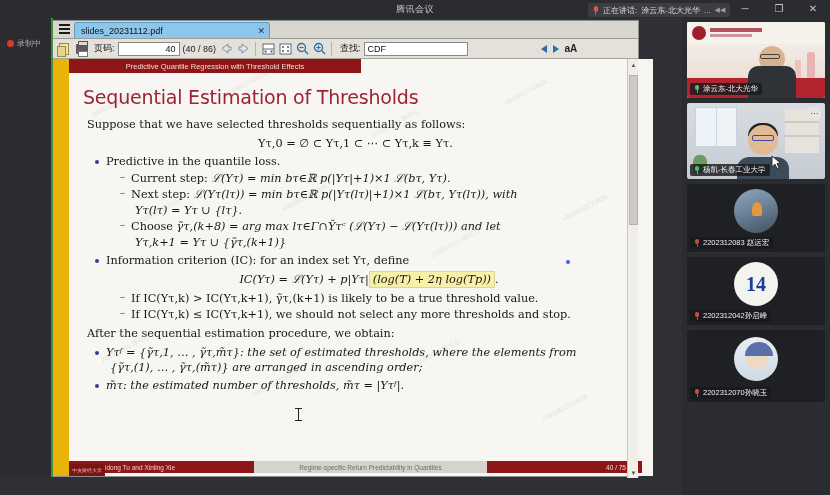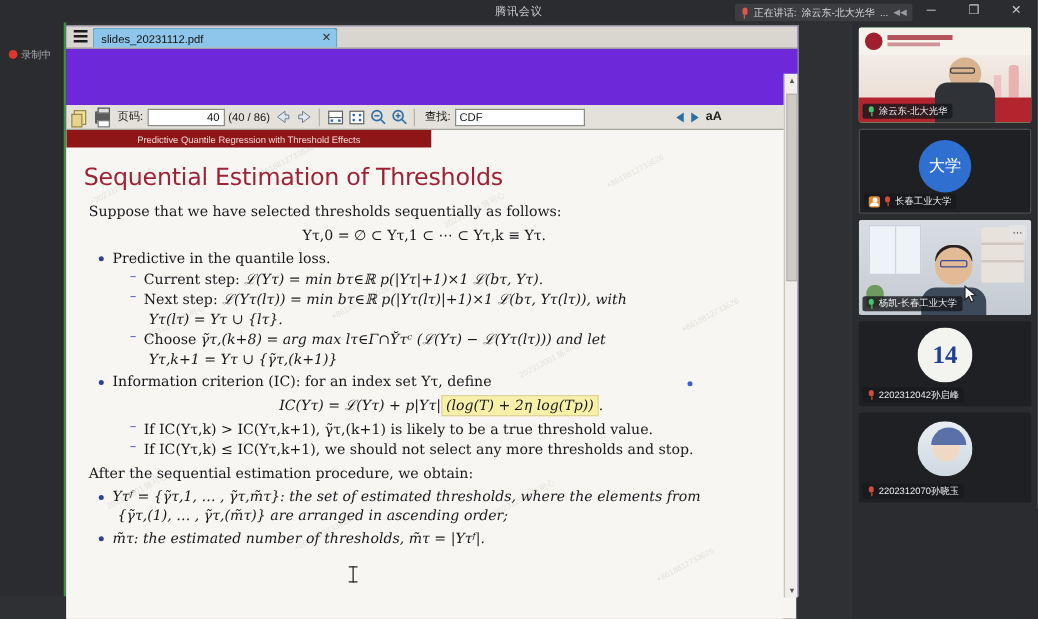--- a/index.html
+++ b/index.html
@@ -48,40 +48,40 @@
   .rec {
     position: absolute; left: 7px; top: 20px; display: flex; align-items: center; gap: 3px;
   }
   .rec .dot { width: 7px; height: 7px; border-radius: 50%; background: #d9392b; }
   .rec .rec-label { color: #a8a9ad; font-size: 8px; white-space: nowrap; }
   .leftrail .grn { position: absolute; left: 51px; top: 0; width: 2px; height: 459px; background: #3f8f3f; }
 
   
   .pdfwin {
     position: absolute; left: 53px; top: 20px; width: 586px; height: 457px;
-    background: #6d28d9; border: 1px solid #8d8d8d; border-left: none;
+    background: #eab308; border: 1px solid #8d8d8d; border-left: none;
   }
   .pdf-tabrow {
     height: 18px; background: #d8d6cf; display: flex; align-items: flex-end; padding-left: 3px;
     border-bottom: 1px solid #9b9b96;
   }
   .hamburger { width: 16px; height: 16px; display: flex; flex-direction: column; justify-content: center;
     align-items: center; gap: 2px; margin-bottom: 1px; }
   .hamburger span { display: block; width: 11px; height: 2px; background: #1b1b1b; }
   .pdf-tab {
     height: 16px; background: #8dc6ea; border: 1px solid #5a9dc4; border-bottom: none;
     border-radius: 3px 3px 0 0; display: flex; align-items: center; gap: 6px;
     padding: 0 4px 0 6px; margin-left: 2px; min-width: 196px;
   }
   .pdf-tab .tabname { font-size: 9px; color: #111; white-space: nowrap; }
   .pdf-tab .tabclose { font-size: 9px; color: #333; margin-left: auto; padding-left: 8px; }
 
   .pdf-toolbar {
     height: 20px; background: #e3e1da; display: flex; align-items: center;
-    border-bottom: 1px solid #a6a49d; padding-left: 3px; gap: 3px; position: relative; margin-top: 45px;
+    border-bottom: 1px solid #a6a49d; padding-left: 3px; gap: 3px; position: relative;
   }
   .tb-ico { width: 15px; height: 15px; display: flex; align-items: center; justify-content: center; }
   .ico-copy { width: 10px; height: 12px; background: #f3e2a5; border: 1px solid #9a8c48; position: relative; }
   .ico-copy::after { content:""; position:absolute; left:-3px; top:2px; width:7px; height:9px;
     background:#e8d58c; border:1px solid #9a8c48; }
   .ico-print { width: 12px; height: 10px; background: #5c5c5c; border-radius: 1px; position: relative; }
   .ico-print::before { content:""; position:absolute; left:2px; top:-3px; width:8px; height:3px; background:#ddd; border:1px solid #555; }
   .ico-print::after { content:""; position:absolute; left:2px; bottom:-3px; width:8px; height:4px; background:#fff; border:1px solid #777; }
   .tb-label { font-size: 9px; color: #1b1b1b; margin-left: 2px; }
   .pageinput {
@@ -97,21 +97,21 @@
     height: 14px; width: 104px; background: #fff; border: 1px solid #8b8b86;
     font-size: 9px; color: #111; padding-left: 3px; line-height: 13px;
   }
   .findnav { margin-left: 70px; display: flex; align-items: center; gap: 6px; }
   .tri { width: 0; height: 0; }
   .tri-l { border-top: 4px solid transparent; border-bottom: 4px solid transparent; border-right: 6px solid #2d6ea8; }
   .tri-r { border-top: 4px solid transparent; border-bottom: 4px solid transparent; border-left: 6px solid #2d6ea8; }
   .aA { font-size: 10px; color: #222; font-weight: bold; }
 
   
-  .slide-wrap { position: relative; width: 584px; height: 417px; background: #f6f5f1; overflow: hidden; }
+  .slide-wrap { position: relative; width: 584px; height: 417px; background: #f6f5f1; overflow: hidden; margin-left: 16px; }
   .slide {
     position: absolute; left: 0; top: 0; width: 573px; height: 417px; background: #f7f6f2;
   }
   .slide-header { display: flex; height: 14px; font-size: 7.5px; }
   .sh-left {
     background: #8f1616; color: #f0d8d8; flex: 0 0 292px; display: flex; align-items: center;
     justify-content: center; white-space: nowrap;
   }
   .sh-right {
     background: #d5d3cd; color: #3a3a3a; flex: 1; display: flex; align-items: center;
@@ -467,33 +467,20 @@
       </div>
       <div class="namebar">
         <span class="mic green">
             <i class="cap"></i>
             <i class="stem"></i>
           </span>
         <span class="nm">涂云东-北大光华</span>
       </div>
     </div>
 
-    <div class="vtile t1">
-      <div class="avatar-circ" style="background:#2f6fd0">
-        <span>大学</span>
-      </div>
-      <div class="namebar">
-        <span class="host-badge"></span>
-        <span class="mic off">
-            <i class="cap"></i>
-            <i class="stem"></i>
-          </span>
-        <span class="nm">长春工业大学</span>
-      </div>
-    </div>
 
     <div class="vtile t2">
       <div class="webcam">
         <div class="wc-window">
             <i></i>
           </div>
         <div class="wc-shelf">
             <i style="top:12px"></i>
             <i style="top:26px"></i>
           </div>
@@ -509,20 +496,32 @@
             <i class="cap"></i>
             <i class="stem"></i>
           </span>
         <span class="nm">杨凯-长春工业大学</span>
       </div>
       <svg class="sb-cursor" width="11" height="15" viewBox="0 0 11 15" style="left:84px;top:52px">
         <path d="M1 1 L1 12 L4 9.2 L6 13.6 L8 12.6 L6 8.4 L9.6 8.2 Z" fill="#fff" stroke="#222" stroke-width="0.9"></path>
       </svg>
     </div>
 
+    <div class="vtile t3">
+      <div class="ph-img">
+          <div class="mountain"></div>
+        </div>
+      <div class="namebar">
+        <span class="mic off">
+            <i class="cap"></i>
+            <i class="stem"></i>
+          </span>
+        <span class="nm">2202312083 赵运宏</span>
+      </div>
+    </div>
 
     <div class="vtile t4">
       <div class="ph-img">
         <div class="num14">14</div>
       </div>
       <div class="namebar">
         <span class="mic off">
             <i class="cap"></i>
             <i class="stem"></i>
           </span>

